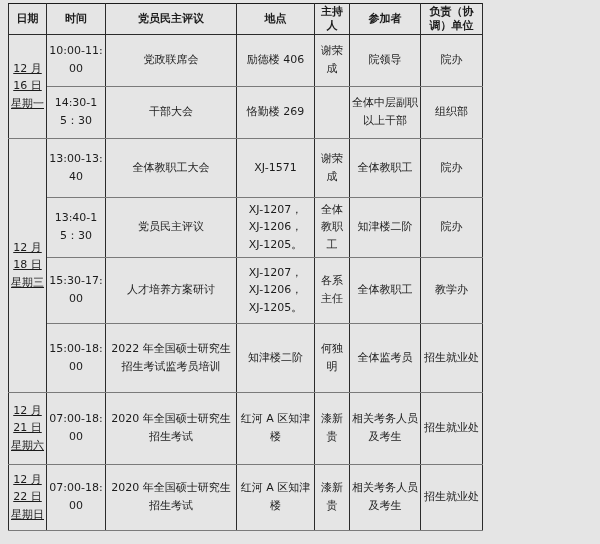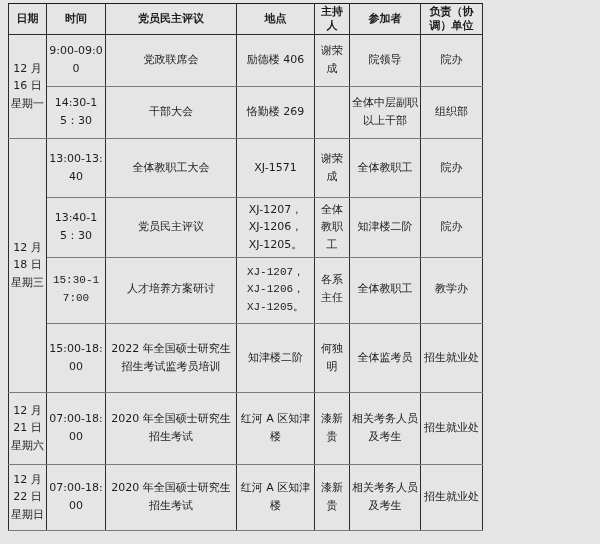--- a/index.html
+++ b/index.html
@@ -41,36 +41,36 @@
     word-break: break-all;
   }
   table.schedule th {
     font-weight: bold;
     line-height: 1.25;
   }
   tr.gtop td { border-top: 1px solid #2b2b2b; }
   tr.hdr th { border-top: 1px solid #1c1c1c; border-bottom: 1px solid #2b2b2b; }
   .preline { white-space: pre-line; }
   .time { font-size: 10px; letter-spacing: 0; }
-  .datecell { font-size: 11px; line-height: 1.85; }
+  .datecell { font-size: 11px; line-height: 1.85; text-decoration: underline; }
   
   col.c-date  { width: 38px; }
   col.c-time  { width: 59px; }
   col.c-event { width: 131px; }
   col.c-venue { width: 78px; }
   col.c-host  { width: 35px; }
   col.c-att   { width: 71px; }
   col.c-unit  { width: 62px; }
   
   tr.rh  { height: 24px; }
   tr.r0  { height: 52px; }
   tr.r1  { height: 52px; }
   tr.r2  { height: 59px; }
   tr.r3  { height: 60px; margin-left: 48px; }
-  tr.r4  { height: 66px; font-family: Liberation Mono, monospace; }
+  tr.r4  { height: 66px; }
   tr.r5  { height: 69px; margin-left: 44px; }
   tr.r6  { height: 72px; }
   tr.r7  { height: 66px; }
 </style>
 </head>
 <body>
 
 <div class="page">
   <table class="schedule">
     <colgroup>
@@ -91,21 +91,21 @@
       <th>地点</th>
       <th>主持人</th>
       <th>参加者</th>
       <th>负责（协调）单位</th>
     </tr>
 
     <tr class="gtop r0">
       <td rowspan="2" class="datecell preline">12 月
 16 日
 星期一</td>
-      <td class="time">9:00-09:00</td>
+      <td class="time">10:00-11:00</td>
       <td>党政联席会</td>
       <td>励德楼 406</td>
       <td>谢荣成</td>
       <td>院领导</td>
       <td>院办</td>
     </tr>
     <tr class="r1">
       <td class="time">14:30-15：30</td>
       <td>干部大会</td>
       <td>恪勤楼 269</td>

